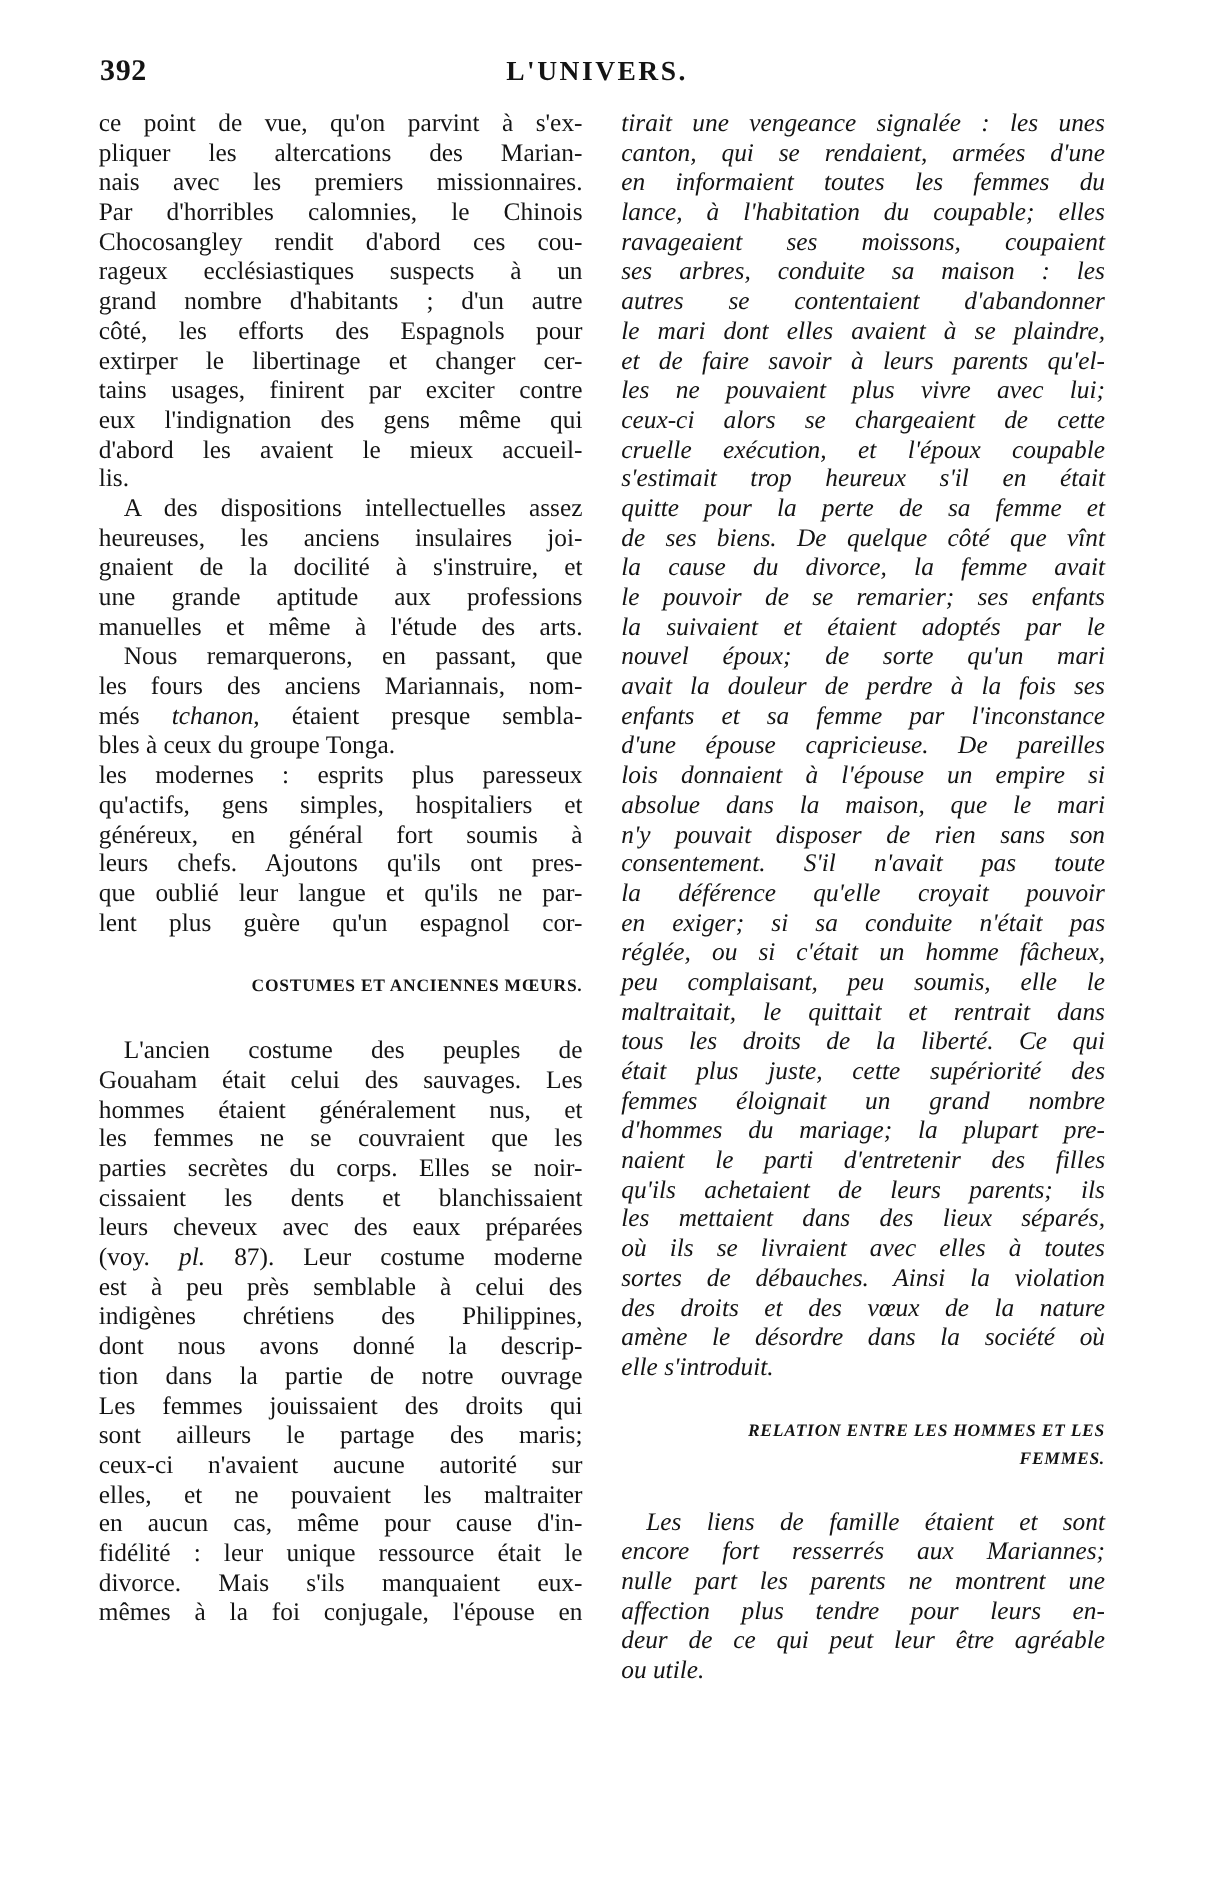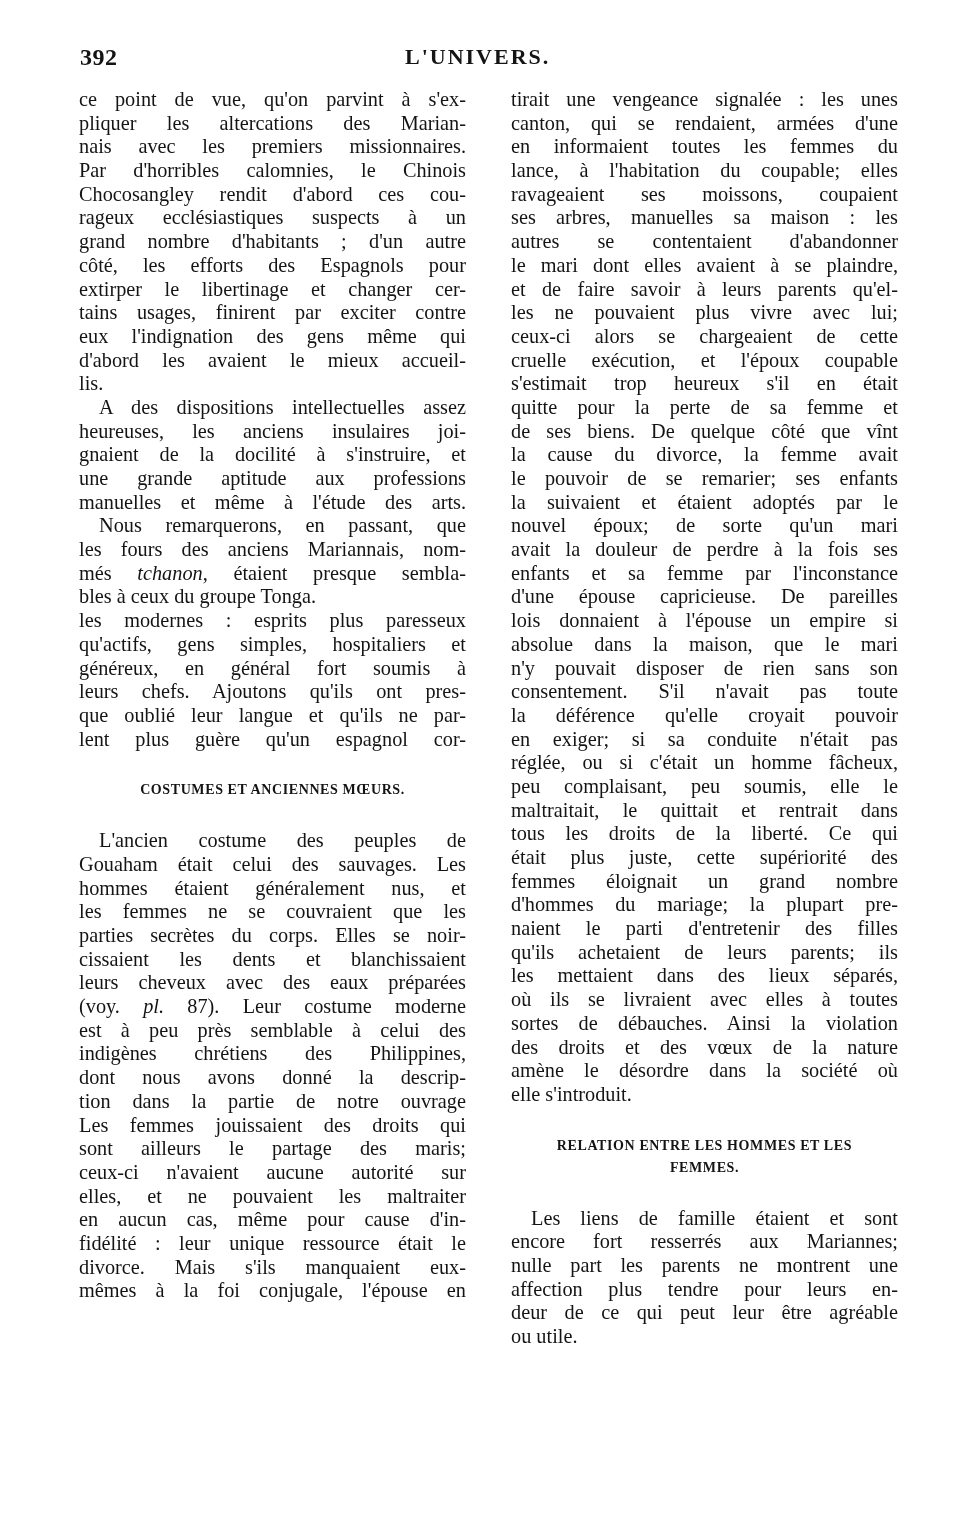--- a/index.html
+++ b/index.html
@@ -14,26 +14,26 @@
     }
     .running-title {
       position: absolute; left: 405px; top: 44px;
       font-size: 22px; font-weight: bold; letter-spacing: 2px;
     }
     .column {
       position: absolute; top: 88px; width: 387px;
       font-size: 20.3px; line-height: 23.7px;
     }
     .col-left { left: 79px; }
-    .col-right { left: 511px; }
+    .col-right { left: 497px; font-style: italic; }
     .line { display: block; white-space: nowrap; text-align: justify; text-align-last: justify; height: 23.7px; overflow: visible; }
     .line.last { text-align-last: left; }
     .line.indent { padding-left: 20px; }
     .heading {
-      display: block; text-align: center; font-weight: bold;
+      display: block; text-align: right; font-weight: bold;
       font-size: 14px; letter-spacing: 0.6px; line-height: 22px;
       text-transform: none;
     }
     .gap-m { height: 28px; }
     em { font-style: italic; }
   </style>
 </head>
 <body>
 
 <div class="page-number">392</div>
@@ -109,21 +109,21 @@
   </div>
 </div>
 
 <div class="column col-right">
   <div id="r-p1">
       <span class="line">tirait une vengeance signalée : les unes</span>
       <span class="line">canton, qui se rendaient, armées d'une</span>
       <span class="line">en informaient toutes les femmes du</span>
       <span class="line">lance, à l'habitation du coupable; elles</span>
       <span class="line">ravageaient ses moissons, coupaient</span>
-      <span class="line">ses arbres, manuelles sa maison : les</span>
+      <span class="line">ses arbres, conduite sa maison : les</span>
       <span class="line">autres se contentaient d'abandonner</span>
       <span class="line">le mari dont elles avaient à se plaindre,</span>
       <span class="line">et de faire savoir à leurs parents qu'el-</span>
       <span class="line">les ne pouvaient plus vivre avec lui;</span>
       <span class="line">ceux-ci alors se chargeaient de cette</span>
       <span class="line">cruelle exécution, et l'époux coupable</span>
       <span class="line">s'estimait trop heureux s'il en était</span>
       <span class="line">quitte pour la perte de sa femme et</span>
       <span class="line">de ses biens. De quelque côté que vînt</span>
       <span class="line">la cause du divorce, la femme avait</span>

